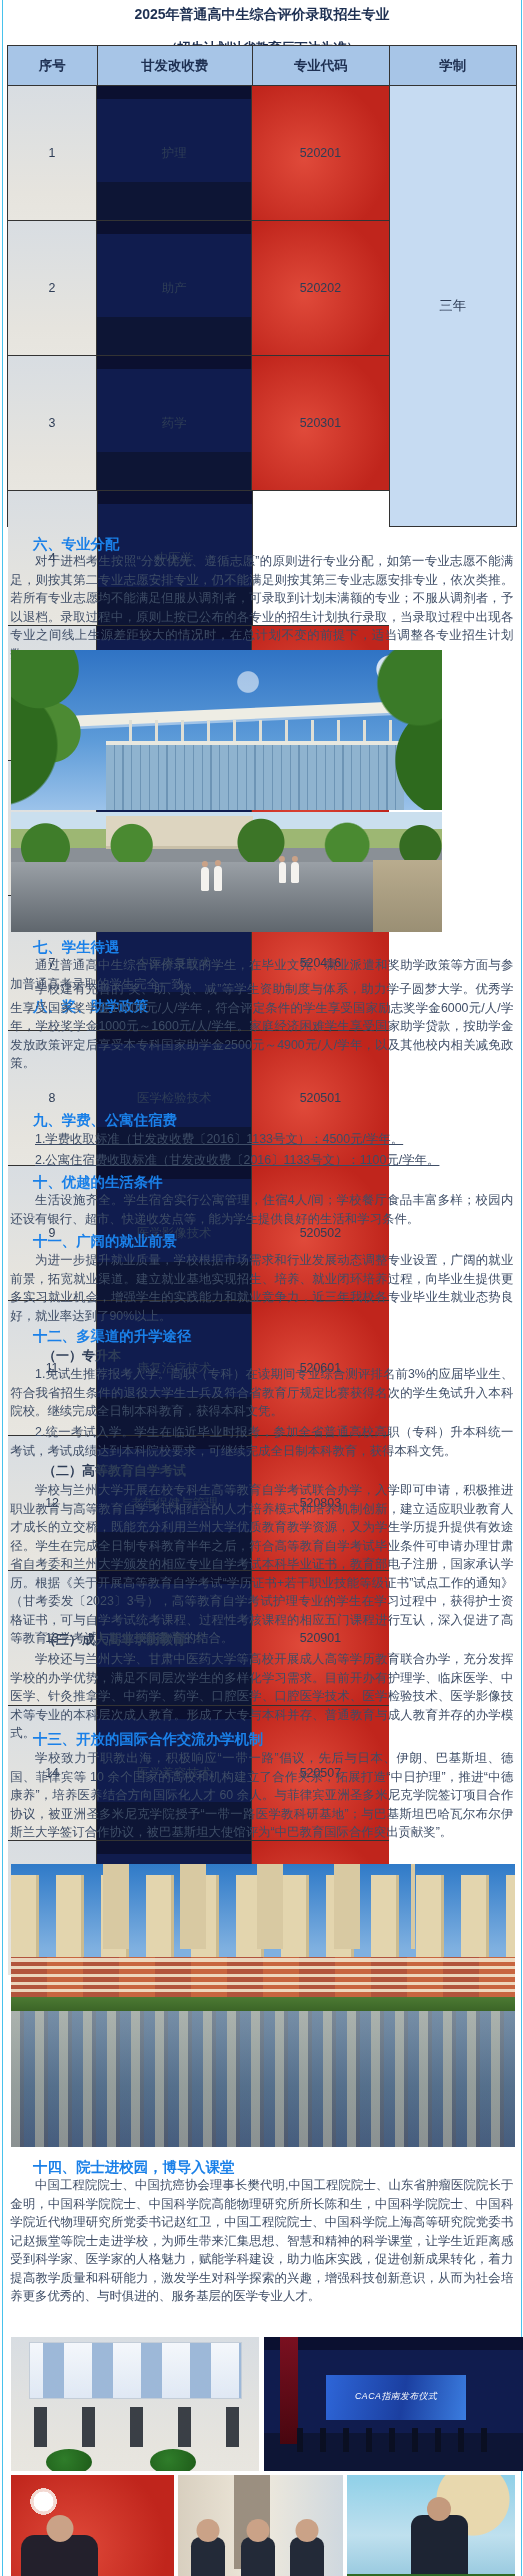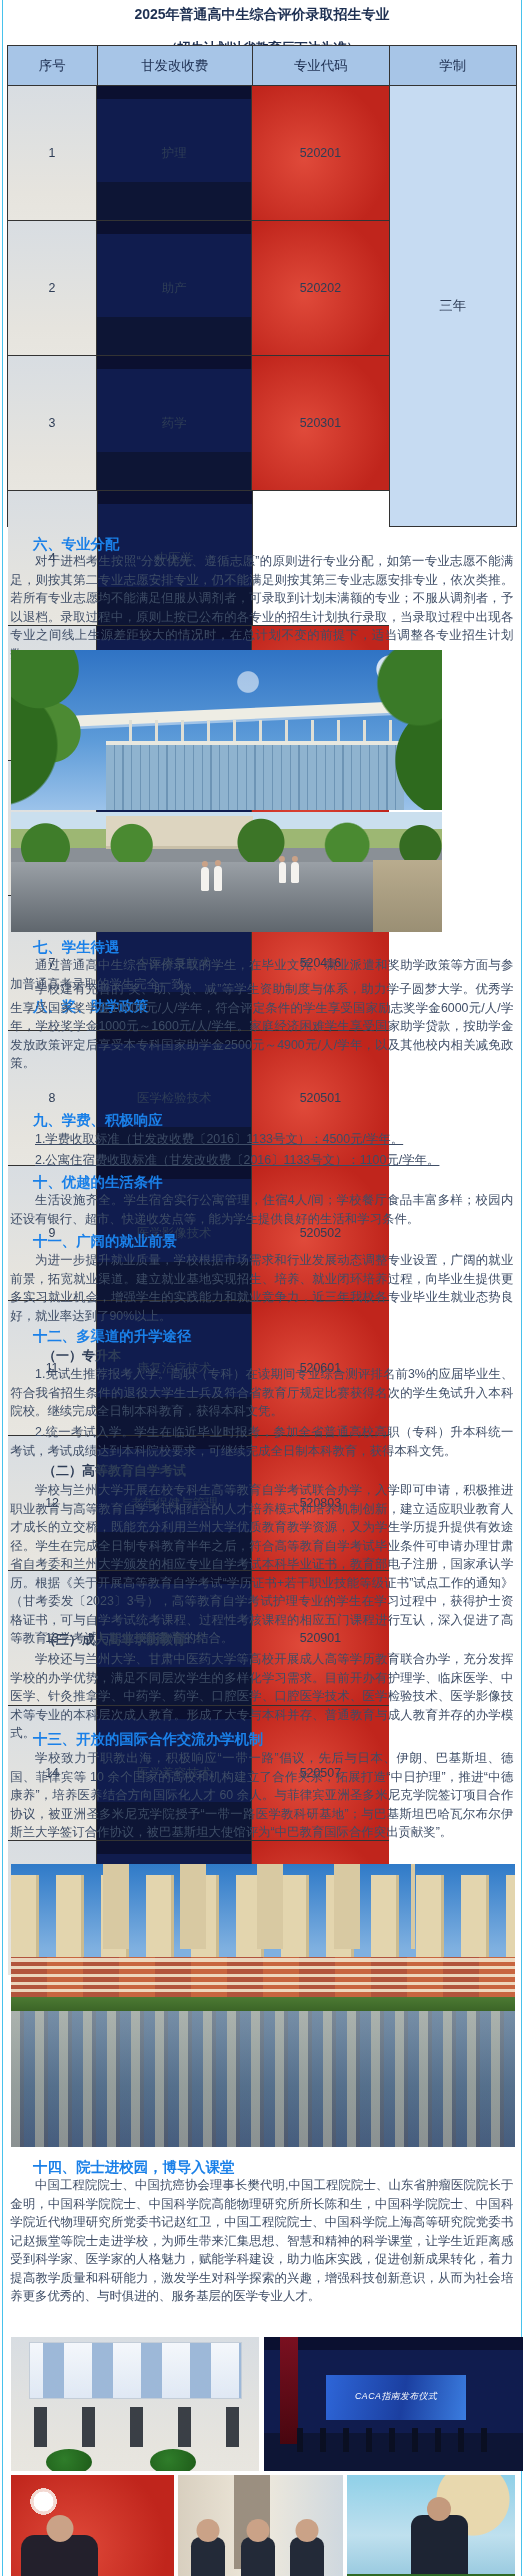--- a/index.html
+++ b/index.html
@@ -9,21 +9,21 @@
          border:1px solid #47c2ec;border-radius:1.5px;pointer-events:none;}
   .title{position:absolute;left:0;width:524px;text-align:center;font-weight:bold;
          color:#1e3052;}
   .title.l1{top:6.2px;font-size:14px;}
   .title.l2{top:39px;font-size:13px;}
 
   
   .table{position:absolute;left:6.7px;top:45px;width:510px;height:482px;
          border:1px solid #333;box-sizing:border-box;background:#fff;}
   .t-head{display:flex;height:40px;background:#a7c5e7;border-bottom:1px solid #333;box-sizing:border-box;}
-  .hc{display:flex;align-items:center;justify-content:center;font-weight:normal;
+  .hc{display:flex;align-items:center;justify-content:center;font-weight:bold;
       font-size:13.4px;color:#1e3052;box-sizing:border-box;}
   .hc.w1{width:90px;border-right:1px solid #333;}
   .hc.w2{width:155px;border-right:1px solid #333;}
   .hc.w3{width:137px;border-right:1px solid #333;}
   .hc.w4{flex:1;}
   .t-body{position:absolute;left:0;top:40px;bottom:0;width:381px;display:flex;flex-direction:column;}
   .t-row{display:flex;flex:1;border-bottom:1px solid #333;box-sizing:border-box;background:#fff;}
   .t-row:last-of-type{border-bottom:none;}
   .t-row:nth-of-type(odd){background:#d9e7f6;}
   .td{display:flex;align-items:center;justify-content:center;font-size:12.4px;color:#2e3d56;box-sizing:border-box;}
@@ -272,21 +272,21 @@
     <div class="person p3"></div>
     <div class="person p4"></div>
   </div>
 
   <h2 class="sec" style="top:938px">七、学生待遇</h2>
   <p class="para" style="top:956px">通过普通高中生综合评价录取的学生，在毕业文凭、就业派遣和奖助学政策等方面与参加普通高考录取的学生完全一致。</p>
 
   <h2 class="sec" style="top:997px">八、奖、助学政策</h2>
   <p class="para" style="top:980px">学校建有完善的“奖、助、贷、减”等学生资助制度与体系，助力学子圆梦大学。优秀学生享受国家奖学金10000元/人/学年，符合评定条件的学生享受国家励志奖学金6000元/人/学年，学校奖学金1000元～1600元/人/学年。家庭经济困难学生享受国家助学贷款，按助学金发放政策评定后享受本专科国家助学金2500元～4900元/人/学年，以及其他校内相关减免政策。</p>
 
-  <h2 class="sec" style="top:1111px">九、学费、积极响应</h2>
+  <h2 class="sec" style="top:1111px">九、学费、公寓住宿费</h2>
   <p class="fee-item" style="top:1131px">1.学费收取标准（甘发改收费〔2016〕1133号文）：4500元/学年。</p>
   <p class="fee-item" style="top:1152px">2.公寓住宿费收取标准（甘发改收费〔2016〕1133号文）：1100元/学年。</p>
 
   <h2 class="sec" style="top:1173px">十、优越的生活条件</h2>
   <p class="para" style="top:1191px">生活设施齐全。学生宿舍实行公寓管理，住宿4人/间；学校餐厅食品丰富多样；校园内还设有银行、超市、快递收发点等，能为学生提供良好的生活和学习条件。</p>
 
   <h2 class="sec" style="top:1232px">十一、广阔的就业前景</h2>
   <p class="para" style="top:1251px">为进一步提升就业质量，学校根据市场需求和行业发展动态调整专业设置，广阔的就业前景，拓宽就业渠道。建立就业基地实现招生、培养、就业闭环培养过程，向毕业生提供更多实习就业机会，增强学生的实践能力和就业竞争力，近三年我校各专业毕业生就业态势良好，就业率达到了90%以上。</p>
 
   <h2 class="sec" style="top:1327px">十二、多渠道的升学途径</h2>

